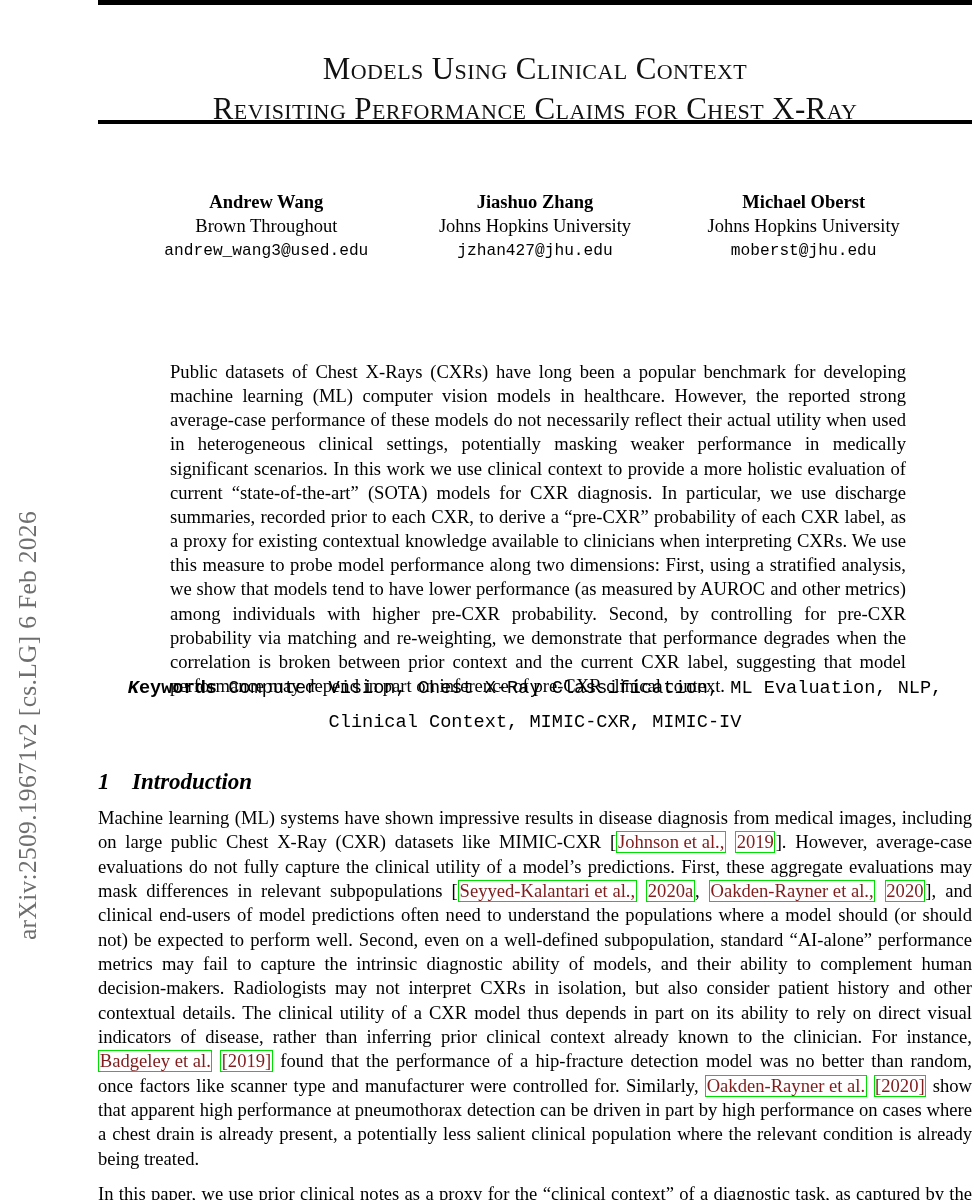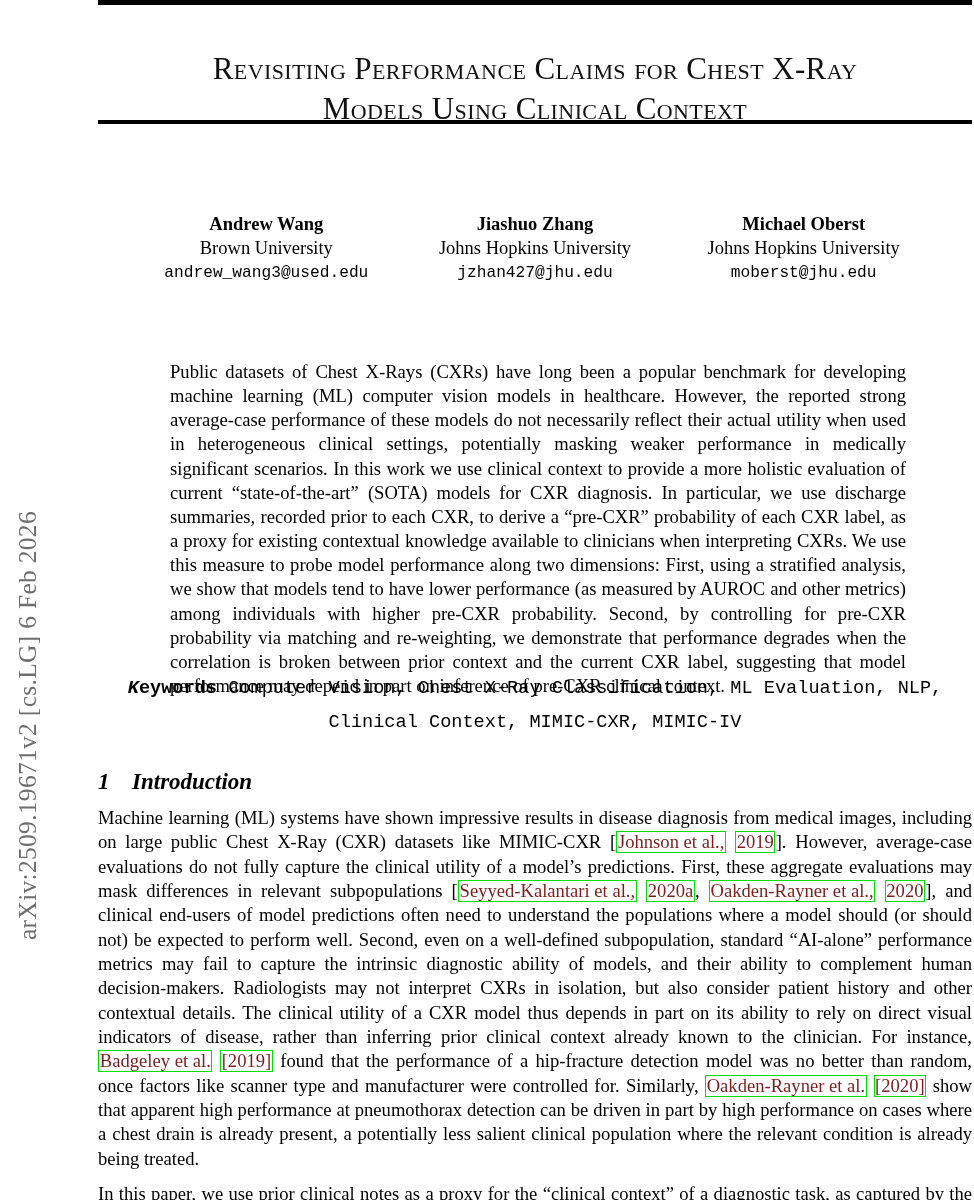--- a/index.html
+++ b/index.html
@@ -94,21 +94,20 @@
   }
   .author {
     flex: 1 1 0;
     text-align: center;
   }
   .author-name {
     font-size: 18.5px;
     font-weight: bold;
     line-height: 24px;
     display: block;
-    margin-top: 22px;
   }
   .author-affil {
     font-size: 18.5px;
     line-height: 24px;
     display: block;
   }
   .author-email {
     font-family: "Liberation Mono", "DejaVu Sans Mono", monospace;
     font-size: 16.2px;
     line-height: 24px;
@@ -205,28 +204,28 @@
 <body>
 
 <div class="arxiv-stamp">arXiv:2509.19671v2  [cs.LG]  6 Feb 2026</div>
 
 <div class="page">
 
   <div class="rule-top"></div>
   <div class="rule-under-title"></div>
 
   <h1 class="title">
+    <span class="ln">Models Using Clinical Context</span>
     <span class="ln">Revisiting Performance Claims for Chest X-Ray</span>
-    <span class="ln">Models Using Clinical Context</span>
   </h1>
 
   <div class="authors">
     <div class="author">
       <span class="author-name">Andrew Wang</span>
-      <span class="author-affil">Brown University</span>
+      <span class="author-affil">Brown Throughout</span>
       <span class="author-email">andrew_wang3@used.edu</span>
     </div>
     <div class="author">
       <span class="author-name">Jiashuo Zhang</span>
       <span class="author-affil">Johns Hopkins University</span>
       <span class="author-email">jzhan427@jhu.edu</span>
     </div>
     <div class="author">
       <span class="author-name">Michael Oberst</span>
       <span class="author-affil">Johns Hopkins University</span>

